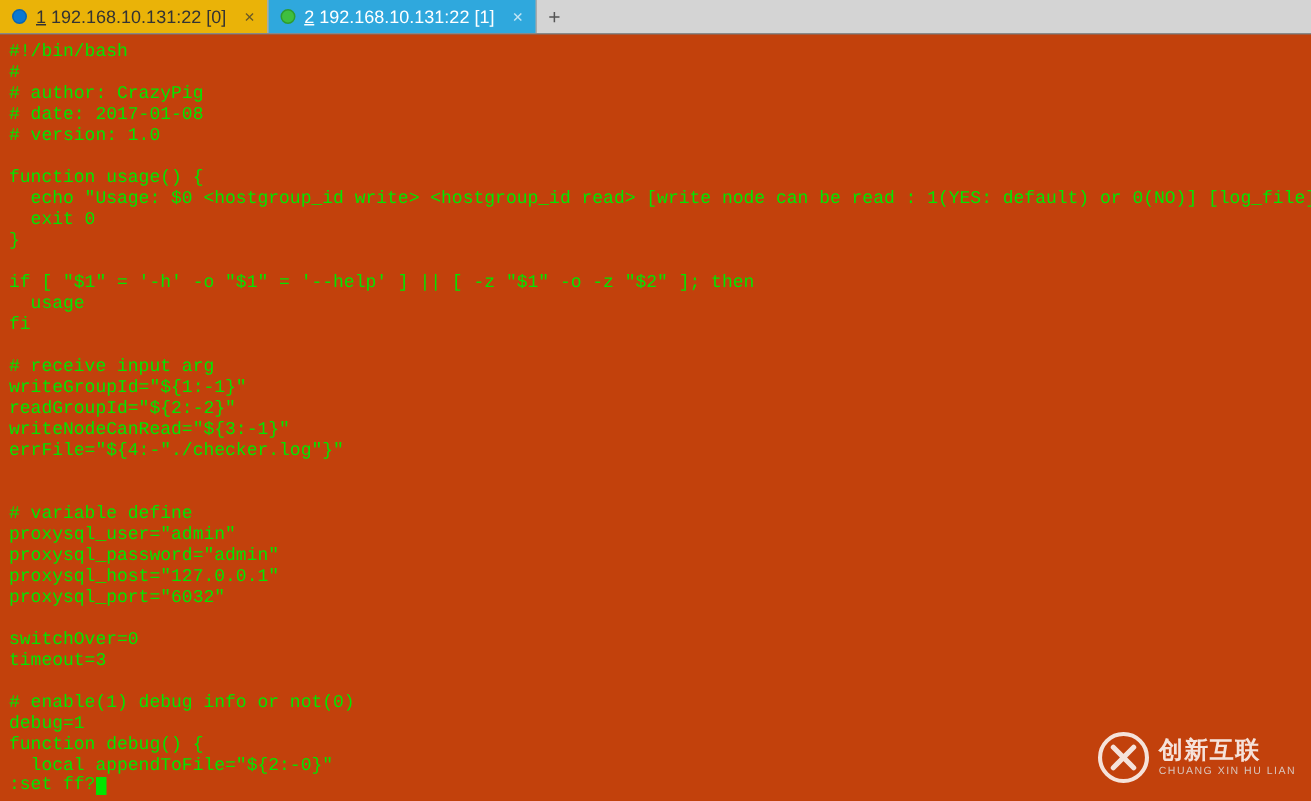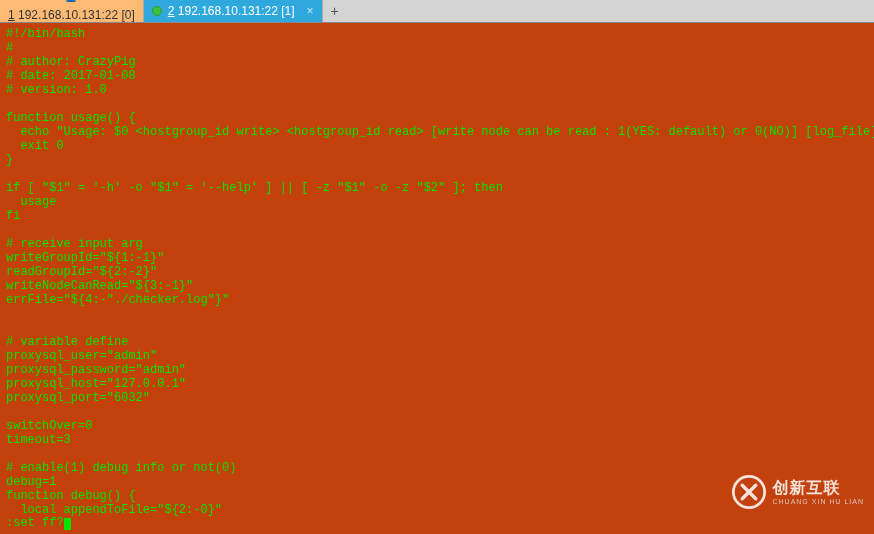--- a/index.html
+++ b/index.html
@@ -1,35 +1,35 @@
 <!DOCTYPE html>
 <html><head>
 <meta charset="utf-8">
 <style>
 * { margin: 0; padding: 0; box-sizing: border-box; }
 html, body { width: 874px; height: 534px; overflow: hidden; font-family: "Segoe UI", Tahoma, sans-serif; background: #000; }
 
 .tab-bar { height: 23px; background: #d4d4d4; display: flex; align-items: stretch; border-bottom: 1px solid #888; }
 .tab { display: flex; align-items: center; padding: 0 8px; font-size: 12px; border-right: 1px solid #aaa; cursor: pointer; gap: 6px; }
-.tab.inactive { background: #fdba74; color: #333; flex-direction: column; }
+.tab.inactive { background: #eab308; color: #333; }
 .tab.active { background: #2fa8dd; color: #fff; text-align: right; }
 .tab-status { width: 10px; height: 10px; border-radius: 50%; display: inline-block; }
 .tab-status.blue { background: #0b78d1; border: 1px solid #0a66b2; }
 .tab-status.green { background: #3fbf3f; border: 1px solid #2e9c2e; }
 .tab-close { font-size: 12px; color: inherit; opacity: .7; margin-left: 6px; }
 .new-tab { width: 24px; display: flex; align-items: center; justify-content: center; font-size: 14px; color: #555; background: #d4d4d4; cursor: pointer; }
 .tab .num { text-decoration: underline; }
 
 .terminal { position: relative; width: 874px; height: 511px; background: #c2410c; }
 .term-text { position: absolute; top: 0; left: 0; padding: 4px 6px; font-family: "Consolas","Menlo","Courier New",monospace; font-size: 12px; line-height: 14px; color: #00e600; white-space: pre; }
 .cmdline { position: absolute; left: 6px; bottom: 4px; font-family: "Consolas","Menlo","Courier New",monospace; font-size: 12px; line-height: 14px; }
 .cmdline .txt { color: #00e600; }
 .cursor { display:inline-block; width:7px; height:12px; background:#00e600; vertical-align: bottom; }
 
-.watermark { position: absolute; right: 10px; bottom: 25px; display: flex; align-items: center; gap: 6px; opacity: .85; pointer-events: none; }
+.watermark { position: absolute; right: 10px; bottom: 12px; display: flex; align-items: center; gap: 6px; opacity: .85; pointer-events: none; }
 .watermark svg { display:block; }
 .wm-text { display:flex; flex-direction:column; color:#fff; line-height:1; }
 .wm-cn { font-size:16px; font-weight:700; letter-spacing:1px; }
 .wm-en { font-size:7px; letter-spacing:1px; color:#ddd; margin-top:2px; }
 </style>
 </head>
 <body>
 
 <div class="tab-bar">
   <div id="tabs-mount" style="display: contents;"><div class="tab inactive">

